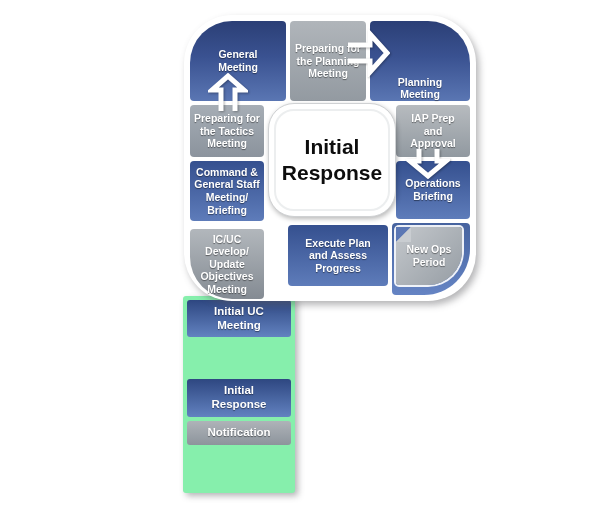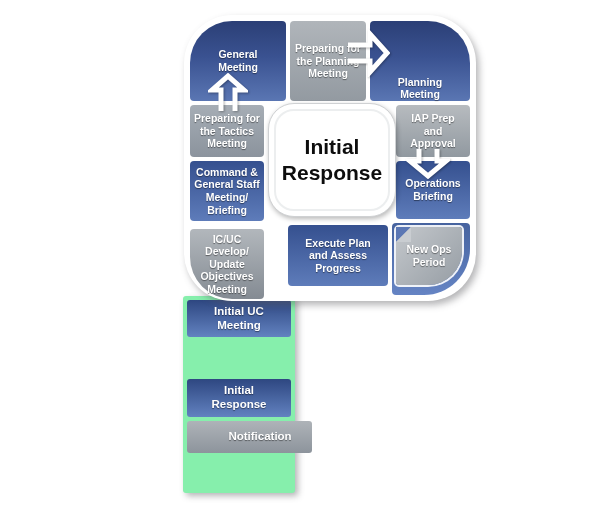--- a/index.html
+++ b/index.html
@@ -65,21 +65,21 @@
 
   
   .stem{position:absolute;left:183px;top:296px;width:112px;height:197px;
         background:#86efac;border-radius:3px;
         box-shadow:3px 3px 6px rgba(90,90,95,.45);}
   .stem .cell{left:4px;width:104px;border-radius:3px;}
   .stem .lbl{font-size:11.5px;}
   .st-0{top:4px;height:37px;}
   .st-1{top:45px;height:34px;}
   .st-2{top:83px;height:38px;}
-  .st-3{top:125px;height:32px;padding-left:21px;}
+  .st-3{top:125px;height:24px;}
   .st-4{top:161px;height:32px;}
 </style>
 </head>
 <body>
 
 <div class="stage">
 
   <div class="stem">
     <div class="cell blue-stem st-0">
       <span class="lbl">Initial UC

